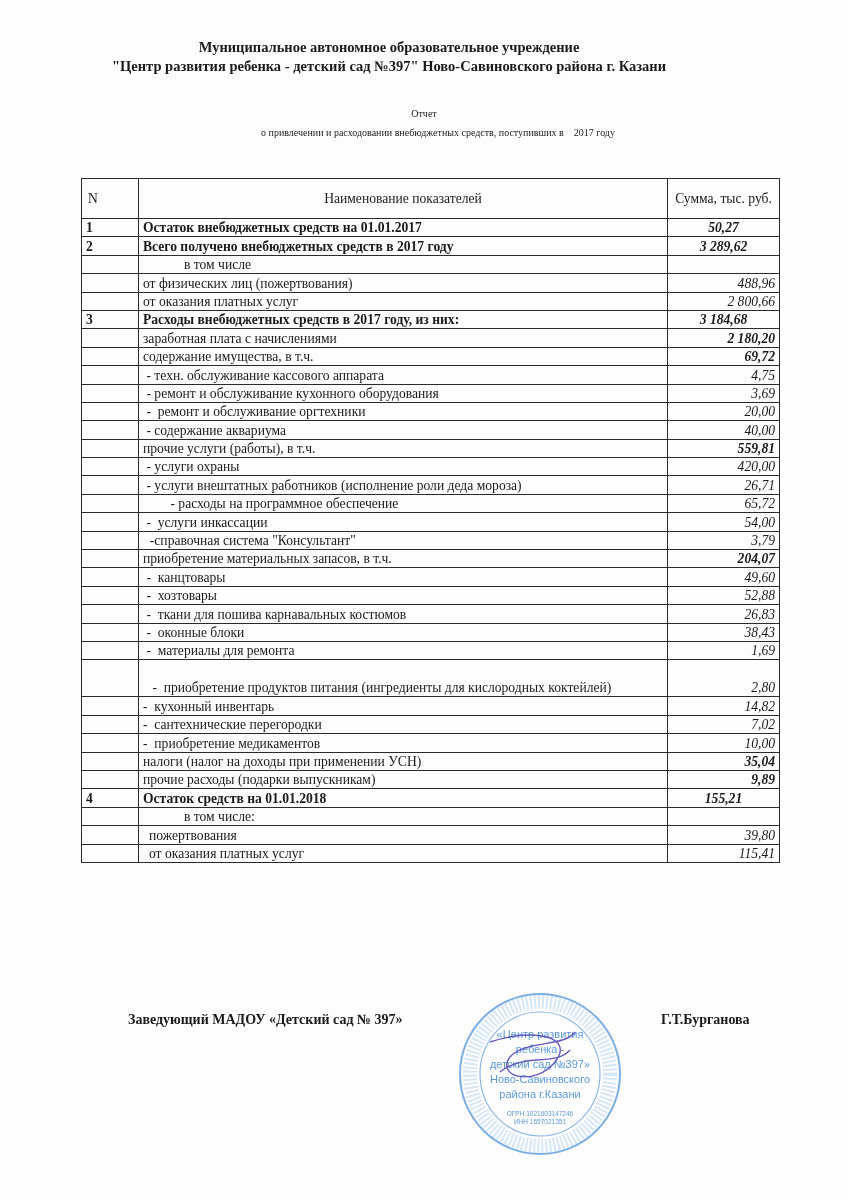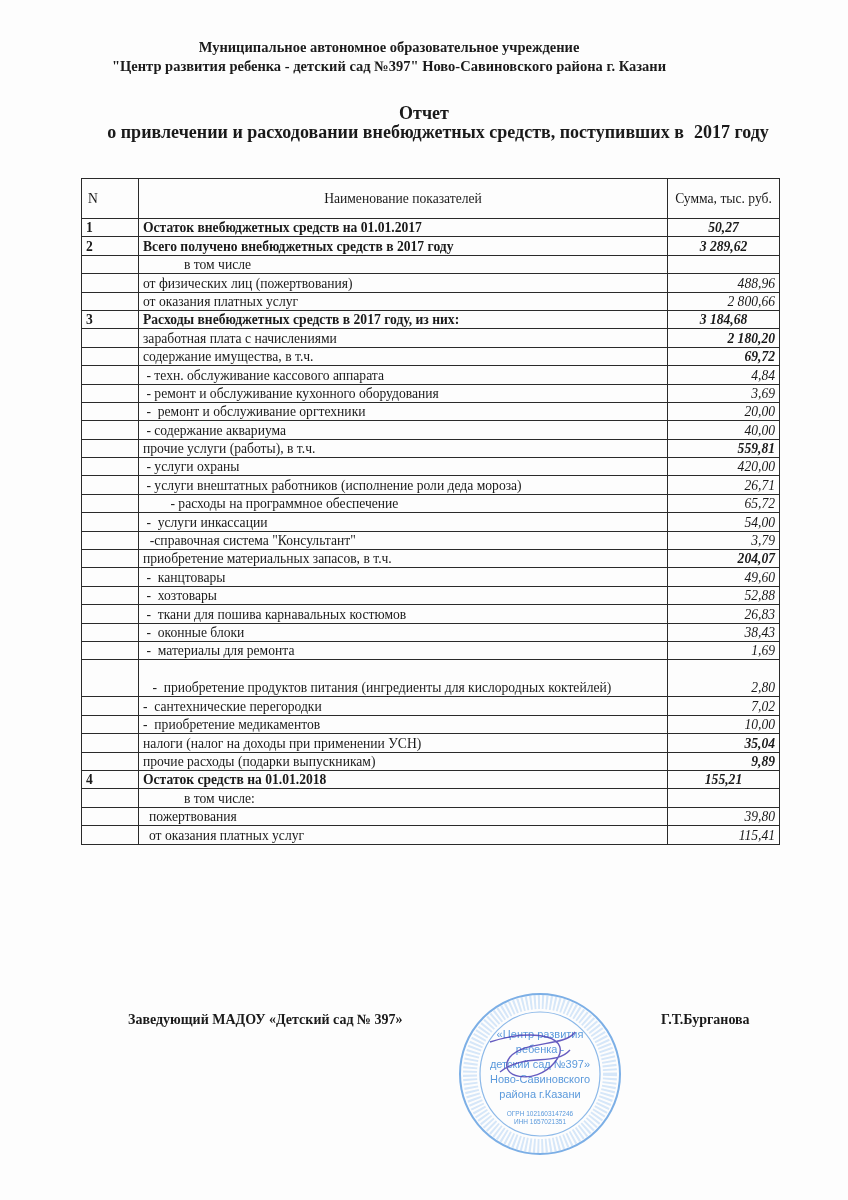--- a/index.html
+++ b/index.html
@@ -7,21 +7,21 @@
     width: 848px; height: 1200px; background: #fdfdfd;
     font-family: "Liberation Serif", serif; color: #1a1a1a;
     position: relative; overflow: hidden;
   }
   .org {
     position: absolute; top: 38px; left: 0; width: 778px; text-align: center;
     font-weight: bold; font-size: 14.5px; line-height: 19px;
   }
   .title {
     position: absolute; top: 104px; left: 0; width: 848px; text-align: center;
-    font-weight: bold; font-size: 18px; line-height: 19px;
+    font-weight: normal; font-size: 10px; line-height: 19px;
   }
   .title .sub { display: inline-block; margin-left: 28px; }
   .title .yr { margin-left: 10px; }
   table.report {
     position: absolute; top: 178px; left: 81px; width: 698px;
     border-collapse: collapse; font-size: 13.6px; table-layout: fixed;
   }
   table.report td {
     border: 1.2px solid #2a2a2a; padding: 0 4px; height: 17.4px; line-height: 17px;
     vertical-align: bottom;
@@ -108,21 +108,21 @@
         <td class="val">2 180,20</td>
       </tr>
       <tr class="subtotal">
         <td class="num"></td>
         <td class="name" style="white-space: pre-wrap;">содержание имущества, в т.ч.</td>
         <td class="val">69,72</td>
       </tr>
       <tr>
         <td class="num"></td>
         <td class="name" style="white-space: pre-wrap;"> - техн. обслуживание кассового аппарата</td>
-        <td class="val">4,84</td>
+        <td class="val">4,75</td>
       </tr>
       <tr>
         <td class="num"></td>
         <td class="name" style="white-space: pre-wrap;"> - ремонт и обслуживание кухонного оборудования</td>
         <td class="val">3,69</td>
       </tr>
       <tr>
         <td class="num"></td>
         <td class="name" style="white-space: pre-wrap;"> -  ремонт и обслуживание оргтехники</td>
         <td class="val">20,00</td>
@@ -189,20 +189,25 @@
       </tr>
       <tr>
         <td class="num"></td>
         <td class="name" style="white-space: pre-wrap;"> -  материалы для ремонта</td>
         <td class="val">1,69</td>
       </tr>
       <tr class="tall">
         <td class="num"></td>
         <td class="name" style="white-space: pre-wrap;"> -  приобретение продуктов питания (ингредиенты для кислородных коктейлей)</td>
         <td class="val">2,80</td>
+      </tr>
+      <tr>
+        <td class="num"></td>
+        <td class="name" style="white-space: pre-wrap;">-  кухонный инвентарь</td>
+        <td class="val">14,82</td>
       </tr>
       <tr>
         <td class="num"></td>
         <td class="name" style="white-space: pre-wrap;">-  сантехнические перегородки</td>
         <td class="val">7,02</td>
       </tr>
       <tr>
         <td class="num"></td>
         <td class="name" style="white-space: pre-wrap;">-  приобретение медикаментов</td>
         <td class="val">10,00</td>

